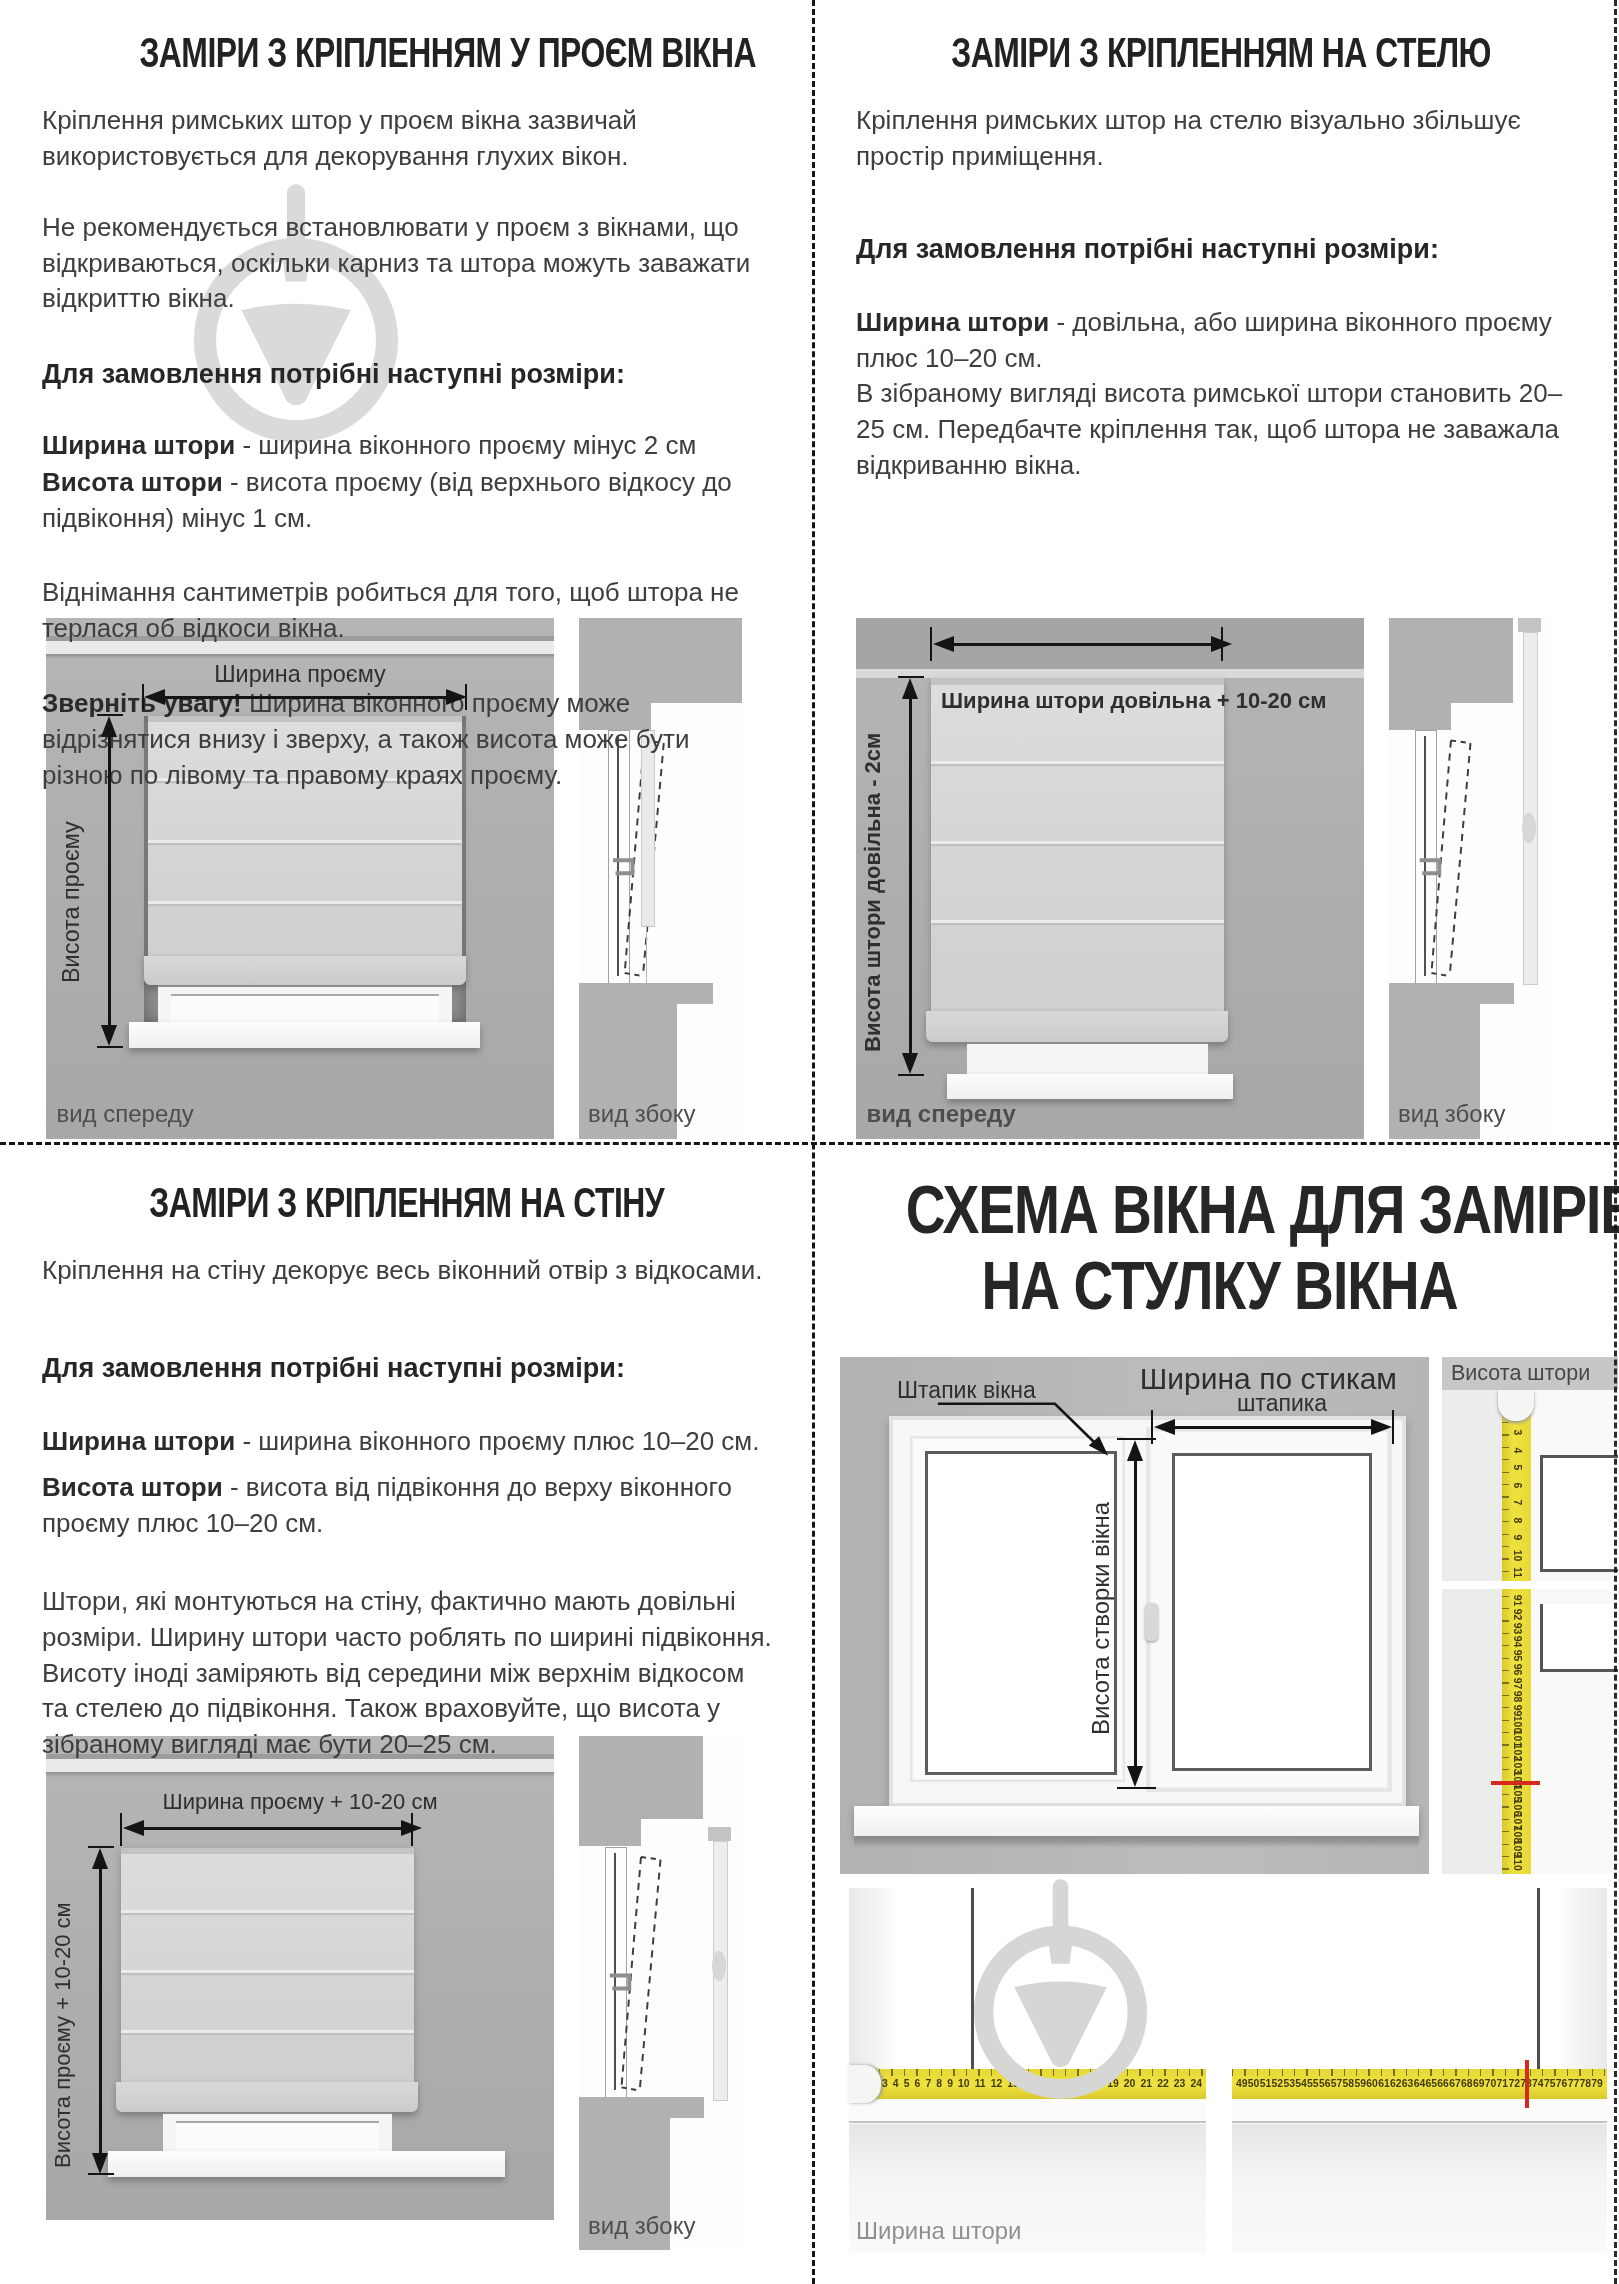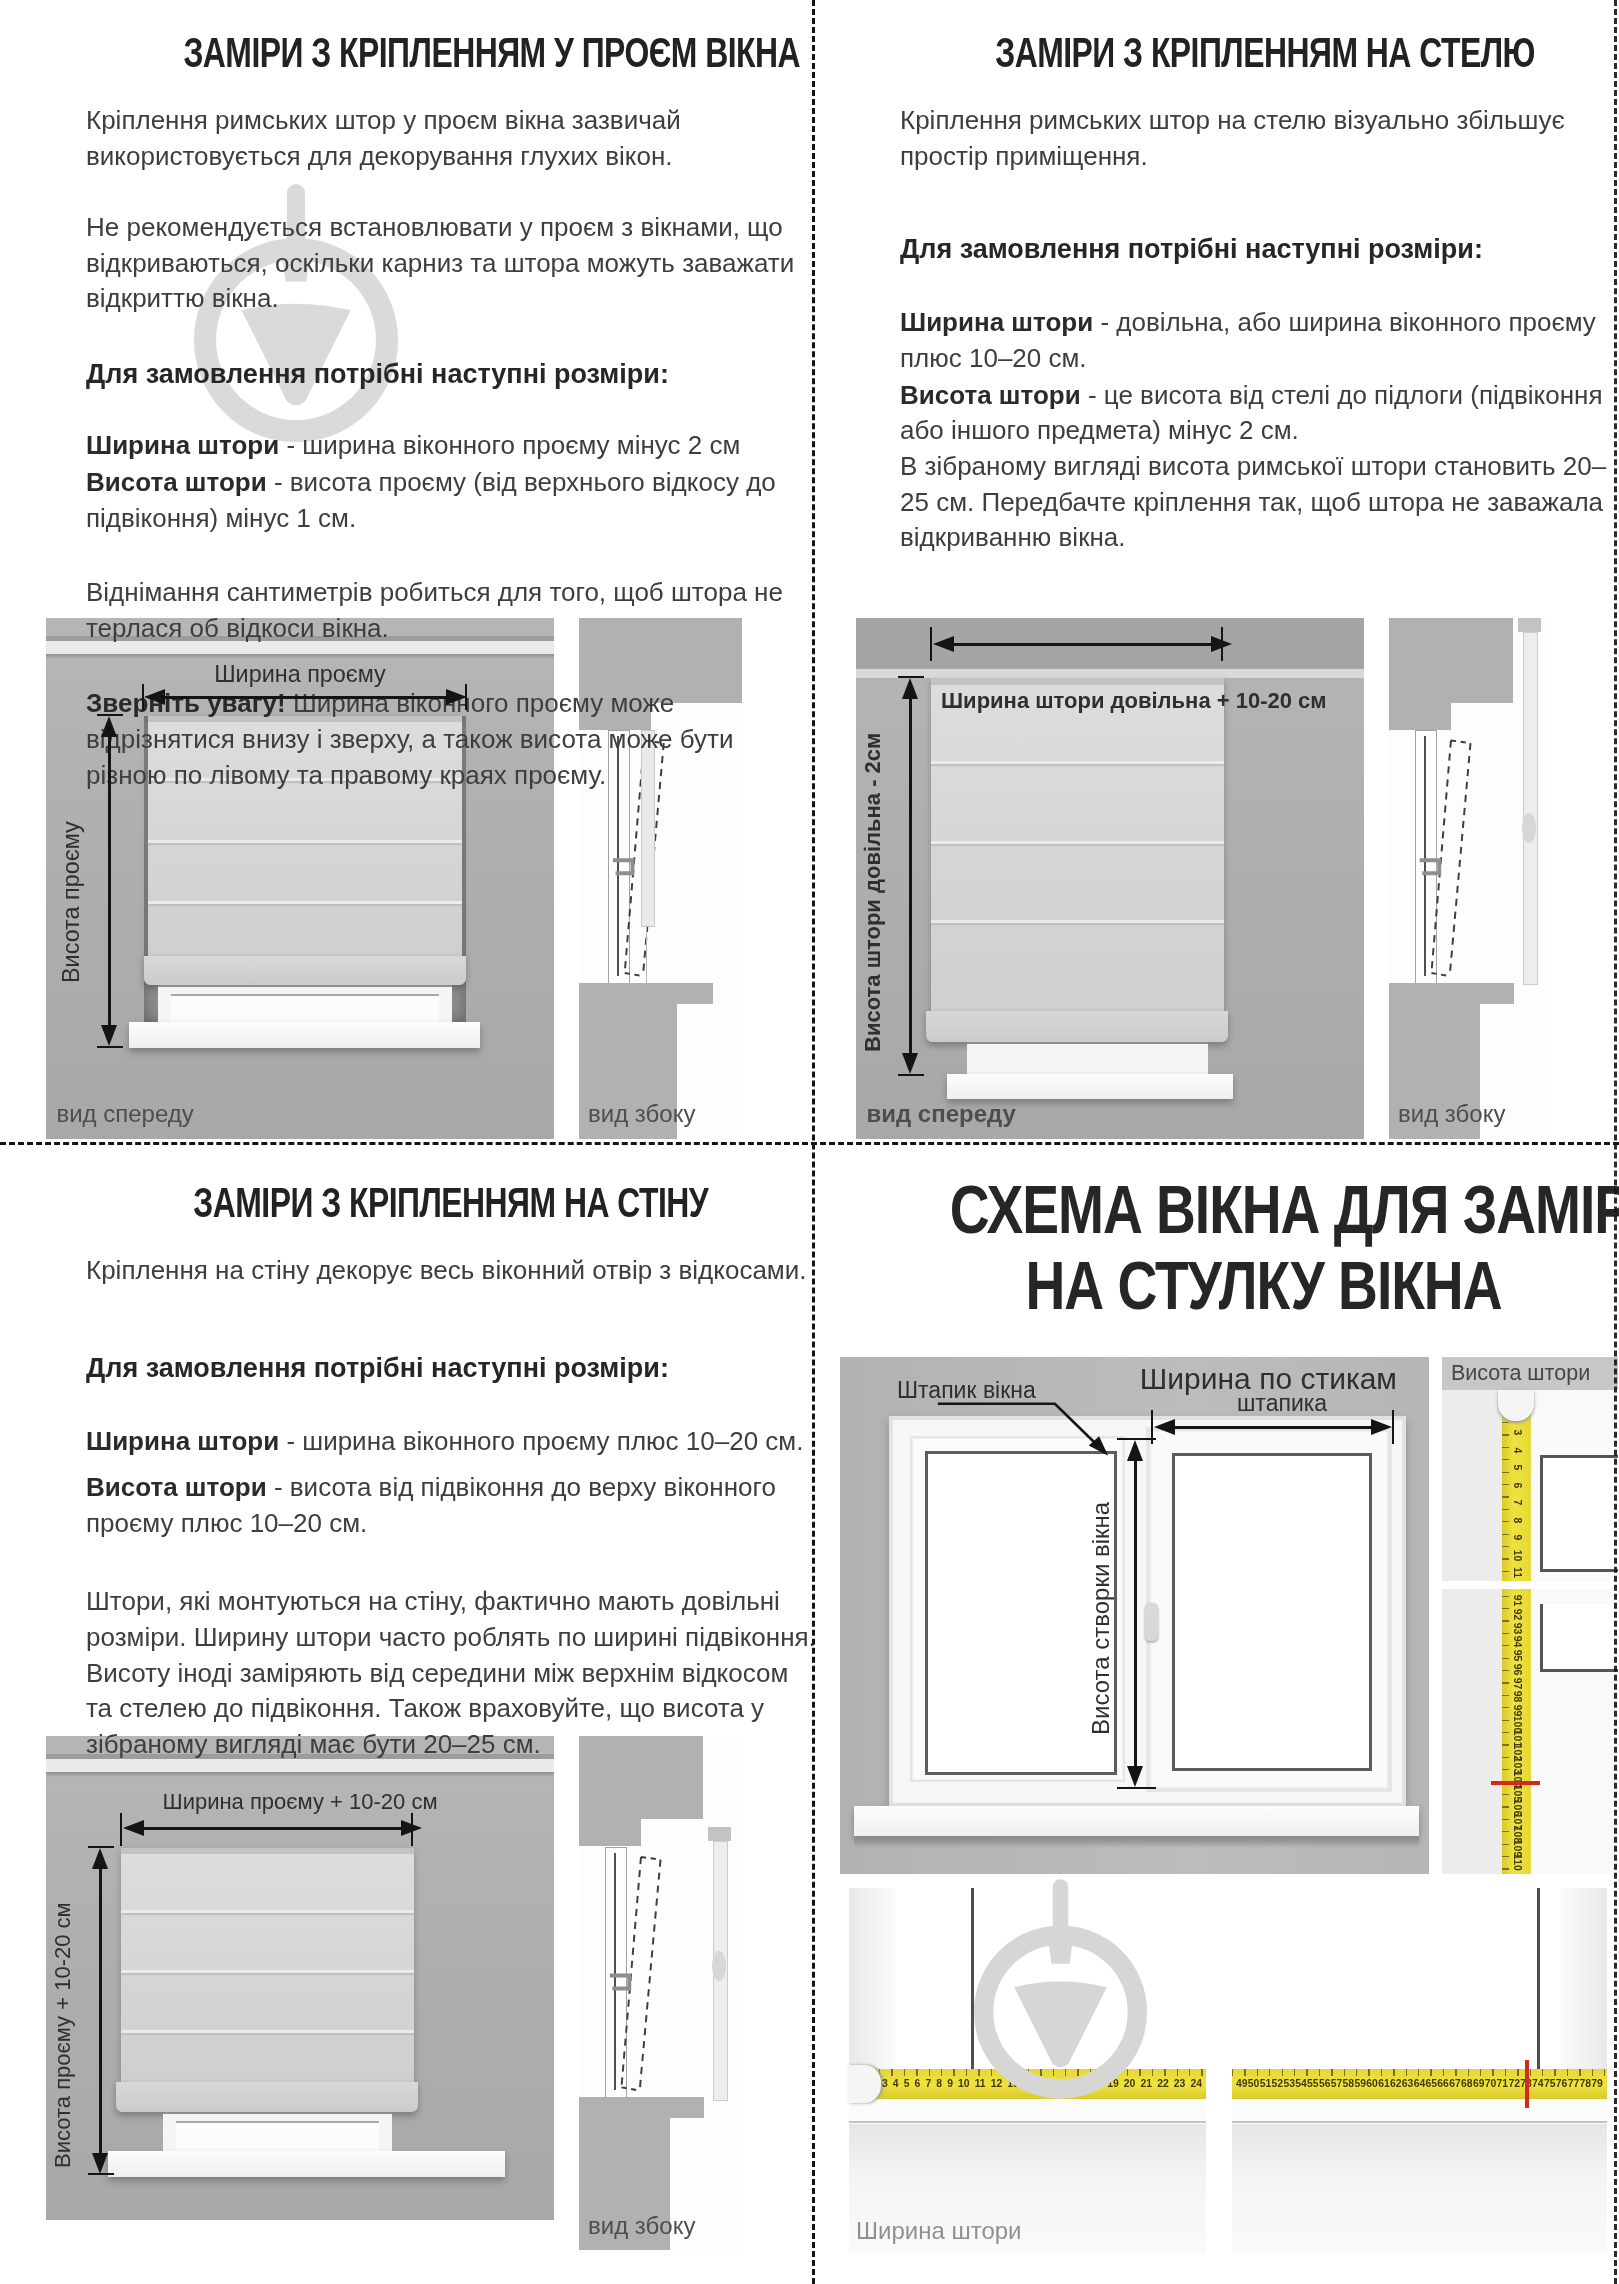--- a/index.html
+++ b/index.html
@@ -2,21 +2,21 @@
 <html style="font-size:10.4px"><head>
 <meta charset="utf-8">
 <style>
   html,body{margin:0;padding:0;background:#fff;}
   #page{position:relative;width:1619px;height:2284px;background:#ffffff;overflow:hidden;
         font-family:"Liberation Sans", sans-serif;color:#3e3e3e;}
   
   .dash-v{position:absolute;top:0;height:2284px;width:0;border-left:3.9px dashed #151515;}
   .dash-h{position:absolute;left:0;width:1619px;height:0;border-top:3.9px dashed #151515;}
   
-  .quad{position:absolute;width:810px;height:1140px;padding-left:44px;}
+  .quad{position:absolute;width:810px;height:1140px;}
   .qtext{position:relative;z-index:2;padding:0 38px 0 42px;}
   .sec-title{text-align:center;}
   .sec-title>span{display:inline-block;font-size:42px;font-weight:800;color:#222;
      transform:scaleX(.76);letter-spacing:-0.7px;white-space:nowrap;}
   .big-title{text-align:center;line-height:1.04;}
   .big-title>span{display:inline-block;font-size:69px;font-weight:800;color:#262626;
      transform:scaleX(.8);letter-spacing:-1.3px;white-space:nowrap;}
   .para{font-size:26px;line-height:1.37;}
   .para b{font-weight:700;color:#2a2a2a;}
   .ohead{font-size:27px;font-weight:700;color:#262626;}
@@ -133,21 +133,20 @@
     </div>
   </div>
 
   <div class="quad" style="left:814px;top:0;">
     <div class="qtext">
       <div class="sec-title" style="margin-top:29px;">
         <span>ЗАМІРИ З КРІПЛЕННЯМ НА СТЕЛЮ</span></div>
       <div class="para" style="margin-top:26px;">Кріплення римських штор на стелю візуально збільшує простір приміщення.</div>
       <div class="ohead" style="margin-top:60px;">Для замовлення потрібні наступні розміри:</div>
       <div class="para" style="margin-top:40px;"><b>Ширина штори</b> - довільна, або ширина віконного проєму плюс 10–20 см.</div>
-      <div class="para" style="margin-top:1.3px;"><b>Висота штори</b> - це висота від стелі до підлоги (підвіконня або іншого предмета) мінус 2 см.</div>
       <div class="para" style="margin-top:0px;">В зібраному вигляді висота римської штори становить 20–25 см. Передбачте кріплення так, щоб штора не заважала відкриванню вікна.</div>
     </div>
 
     <div class="img front" style="left:42px;top:618px;width:508px;height:521px;font-weight:bold;">
       <div style="position:absolute;left:0;top:0;width:100%;height:51px;background:#a5a5a3;"></div>
       <div style="position:absolute;left:0;top:51px;width:100%;height:9px;background:#d9d9d7;"></div>
 
       <div class="bar" style="left:89px;top:25px;width:276px;height:3.3px;"></div>
       <div class="tri" style="left:77px;top:17.6px;border-width:8.5px 21px 8.5px 0;border-right-color:#141414;"></div>
       <div class="tri" style="left:355px;top:17.6px;border-width:8.5px 0 8.5px 21px;border-left-color:#141414;"></div>

